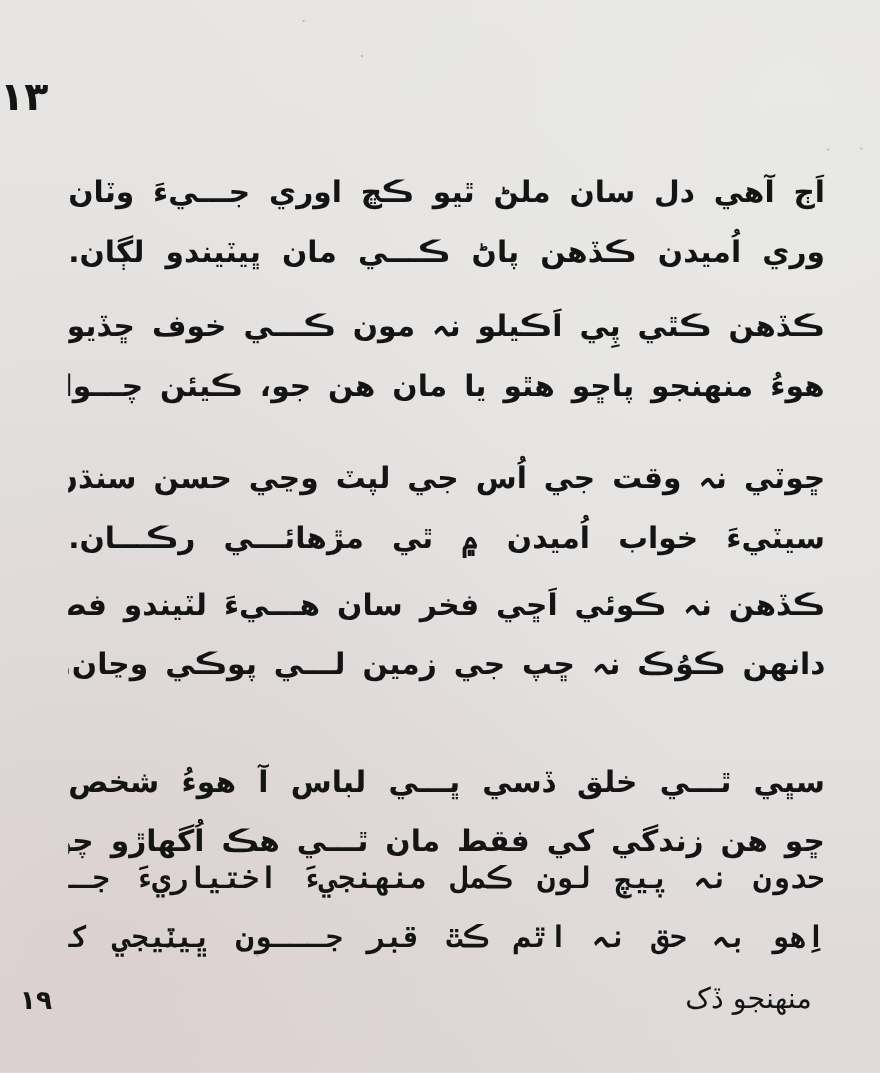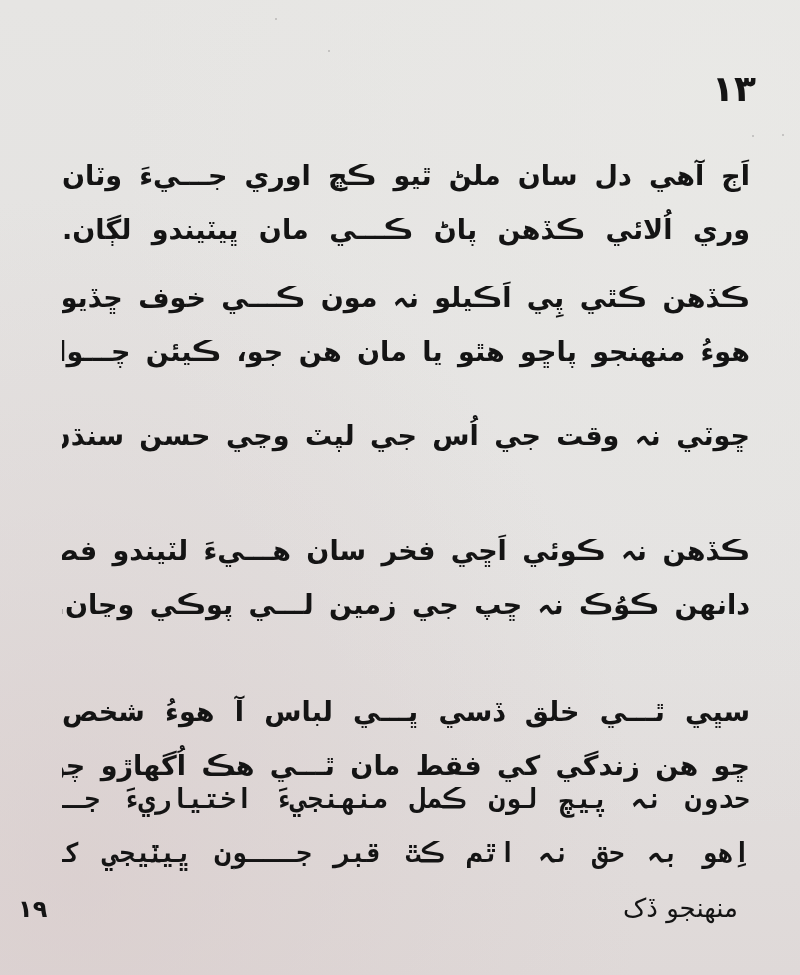--- a/index.html
+++ b/index.html
@@ -21,21 +21,21 @@
   }
   .page {
     position: absolute;
     inset: 0;
   }
   .page-number {
     position: absolute;
     top: 68px;
     left: 0;
     width: 756px;
-    text-align: right;
+    text-align: left;
     font-size: 36px;
     font-weight: bold;
     direction: rtl;
     letter-spacing: 1px;
   }
   .stanza {
     position: absolute;
     left: 62px;
     width: 688px;
     direction: rtl;
@@ -82,30 +82,31 @@
 </style>
 </head>
 <body>
 
 <div class="page">
 
   <div class="page-number">۱۳</div>
 
   <div class="stanza" style="top:150px;">
     <span class="verse-line">اَڄ آهي دل سان ملڻ ٿيو ڪڇ اوري جـــيءَ وٽان</span>
-    <span class="verse-line second">وري اُلائي ڪڏهن پاڻ ڪـــي مان ڀيٽيندو لڳان.</span>
+    <span class="verse-line second">وري اُميدن ڪڏهن پاڻ ڪـــي مان ڀيٽيندو لڳان.</span>
   </div>
 
   <div class="stanza" style="top:272px;">
     <span class="verse-line">ڪڏهن ڪٿي پِي اَڪيلو نہ مون ڪـــي خوف ڇڏيو</span>
     <span class="verse-line second">هوءُ منهنجو پاڇو هٿو يا مان هن جو، ڪيئن چـــوان.</span>
   </div>
 
   <div class="stanza" style="top:410px;">
     <span class="verse-line">ڇوٽي نہ وقت جي اُس جي لپٽ وڃي حسن سنڌن</span>
+    <span class="verse-line second">سيٽيءَ خواب اُميدن ۾ ٿي مڙهائـــي رڪـــان.</span>
   </div>
 
   <div class="stanza" style="top:525px;">
     <span class="verse-line">ڪڏهن نہ ڪوئي اَڇي فخر سان هـــيءَ لٽيندو فصل</span>
     <span class="verse-line second">دانهن ڪوُڪ نہ ڇپ جي زمين لـــي پوڪي وڃان.</span>
   </div>
 
   <div class="stanza" style="top:686px;">
     <span class="verse-line">سڀي ٿـــي خلق ڏسي ڀـــي لباس آ هوءُ شخص</span>
     <span class="verse-line second">ڇو هن زندگي کي فقط مان ٿـــي هڪ اُگهاڙو چوان؟</span>

